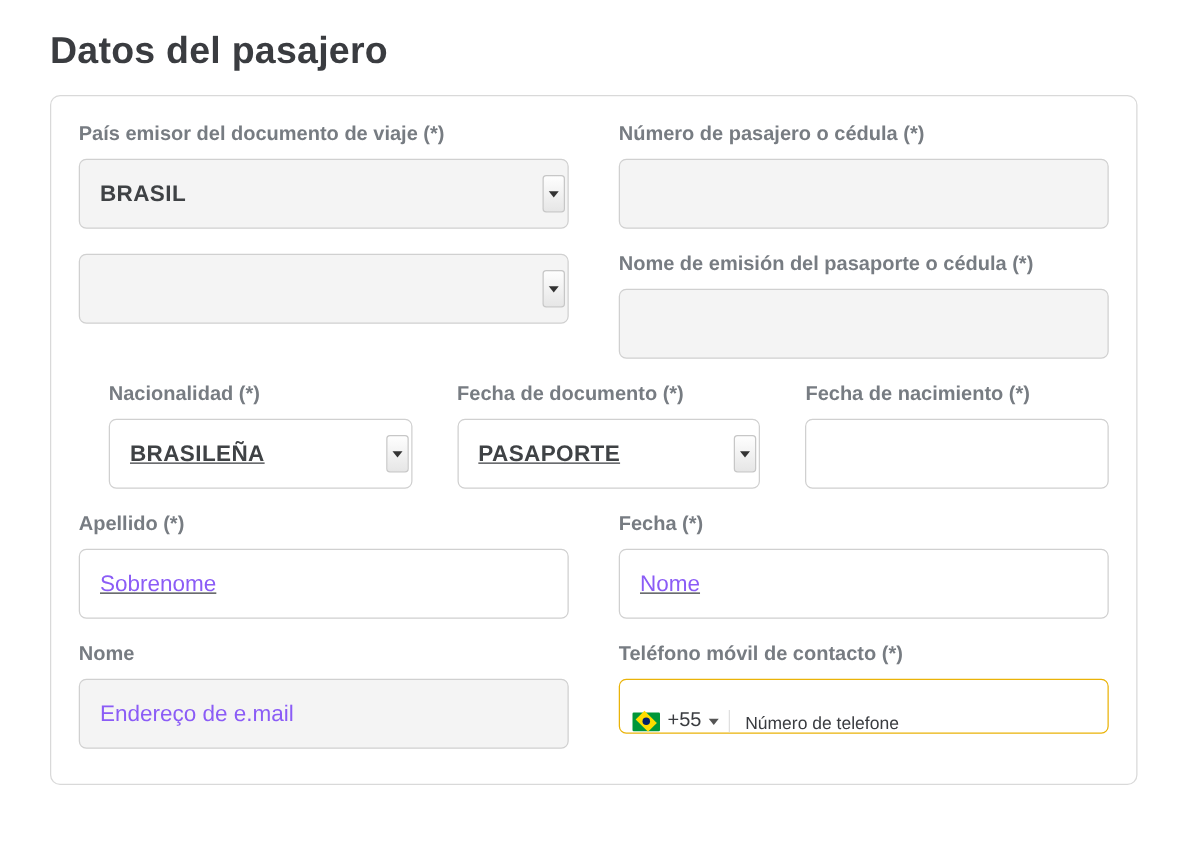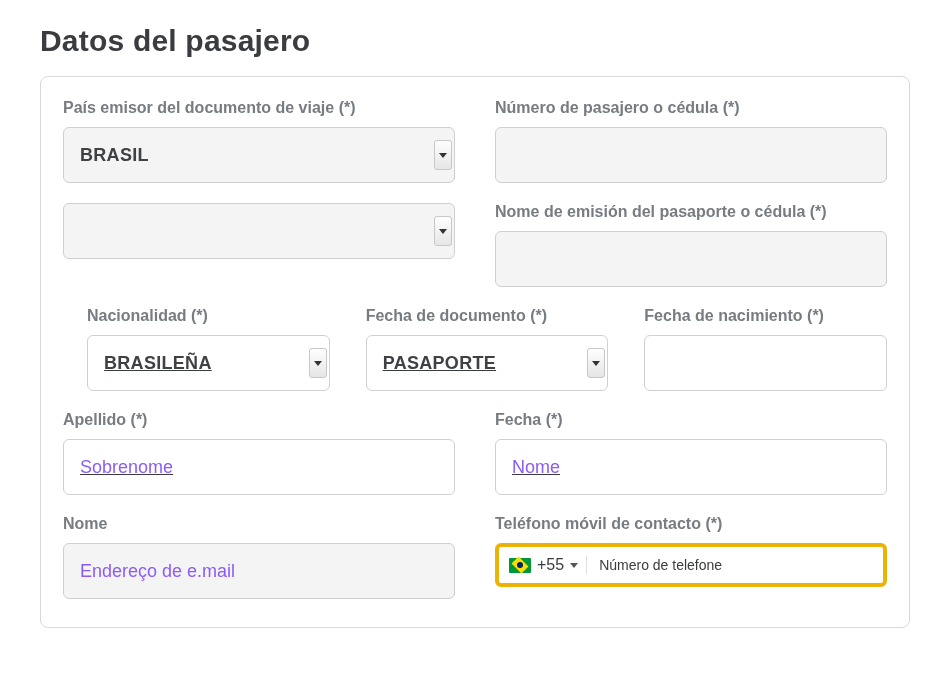--- a/index.html
+++ b/index.html
@@ -80,25 +80,25 @@
     color: #3f4245;
   }
   .value-plain {
     font-weight: 400;
     color: #8b5cf6;
     font-family: Arial, sans-serif;
   }
   
   .phone-wrap {
     height: 44px;
-    border: 4px solid #eab308;
+    border: 1px solid #eab308;
     border-radius: 6px;
     background: #ffffff;
     display: flex;
-    align-items: center;
+    align-items: flex-end;
     overflow: hidden;
   }
   .flag-chip {
     display: flex;
     align-items: center;
     gap: 6px;
     padding: 0 8px 0 10px;
     border-right: 1px solid #e0e0e0;
     font-size: 16px;
     color: #3a3c40;

